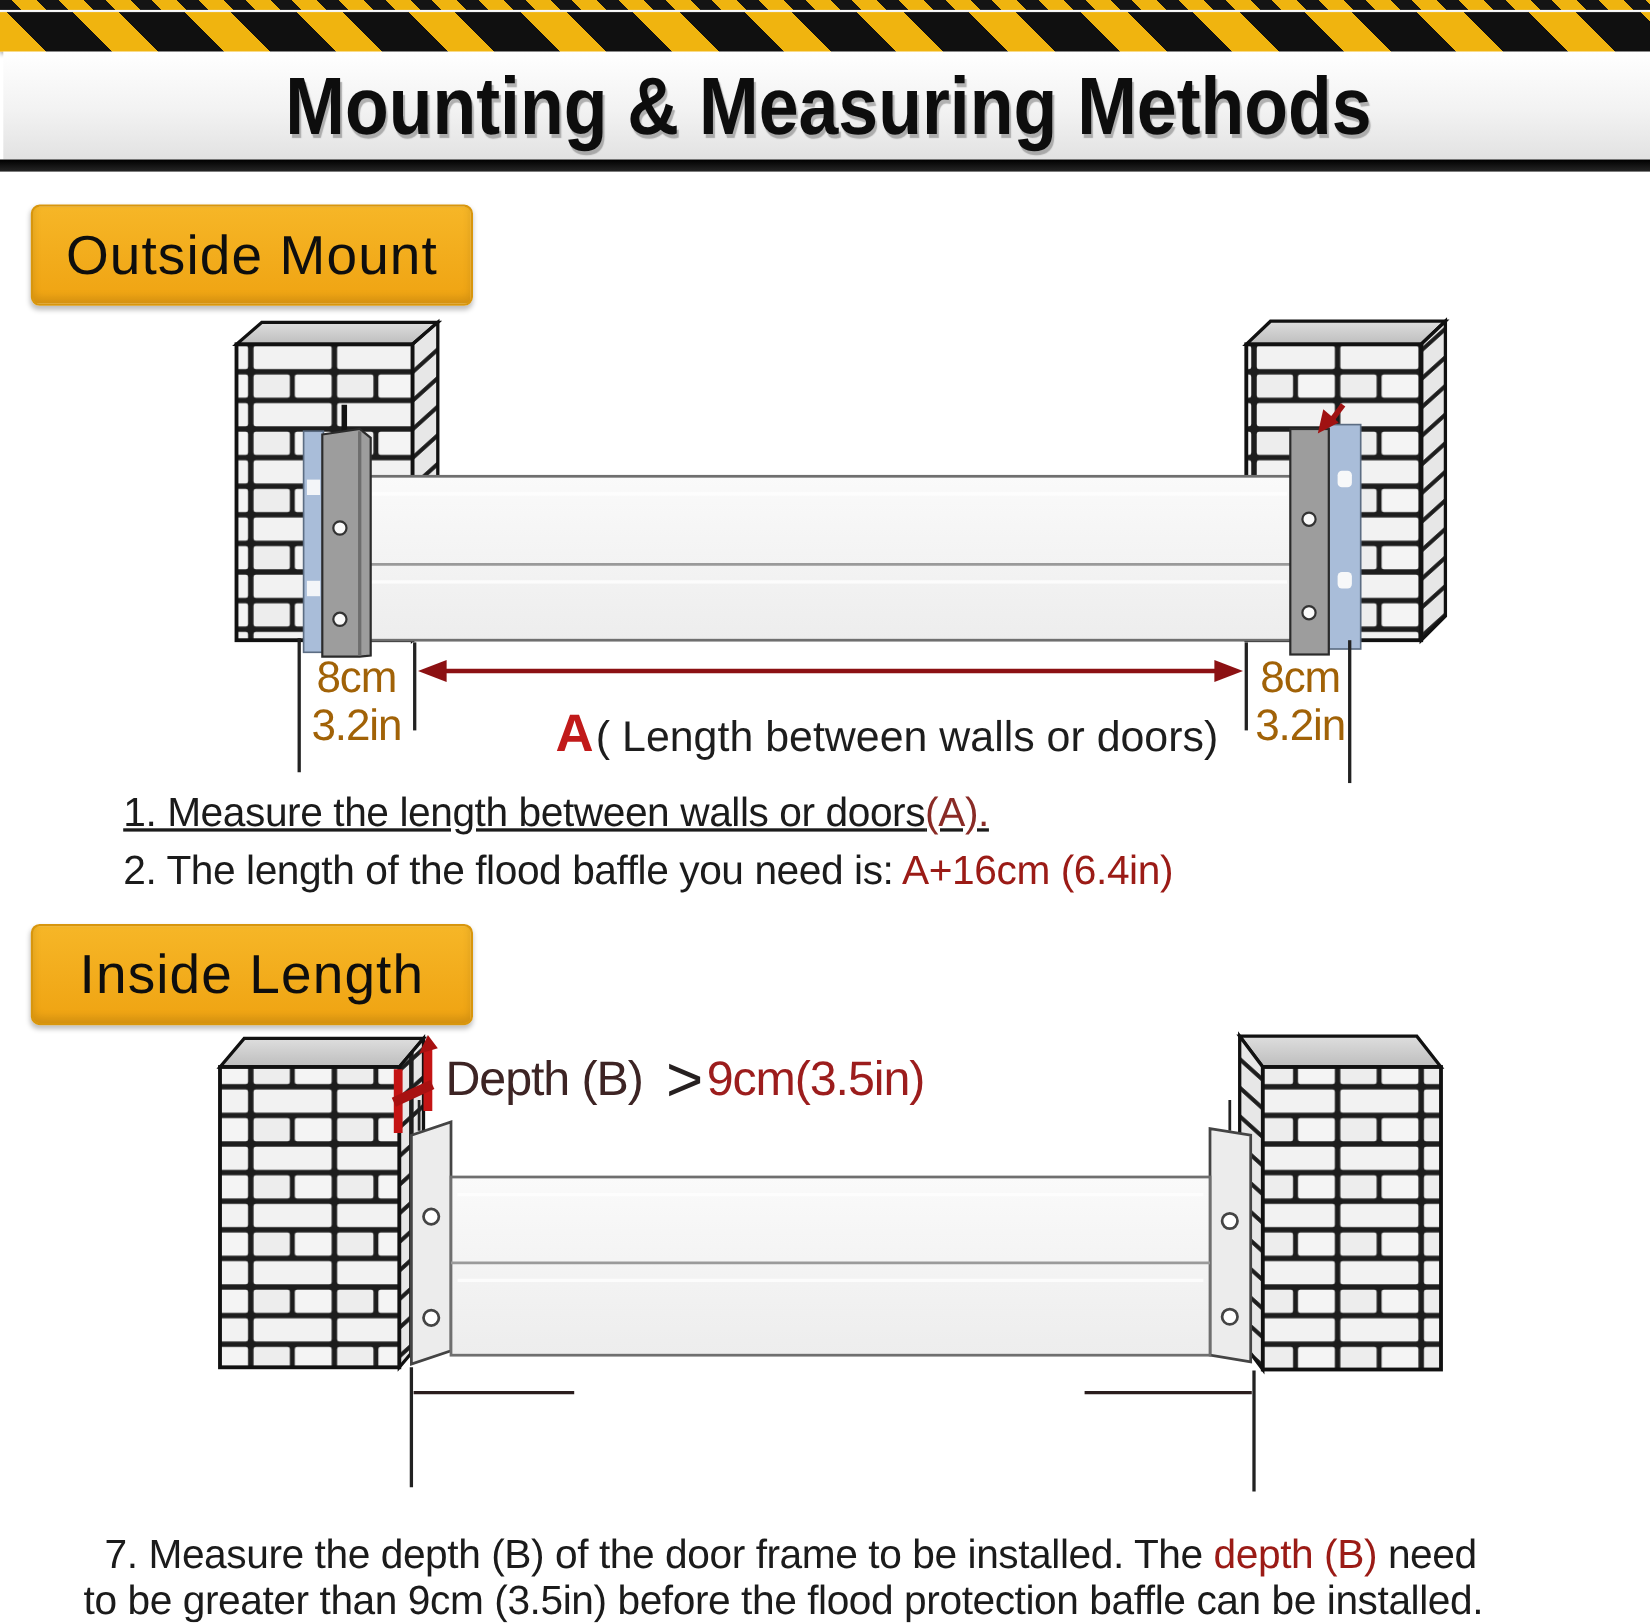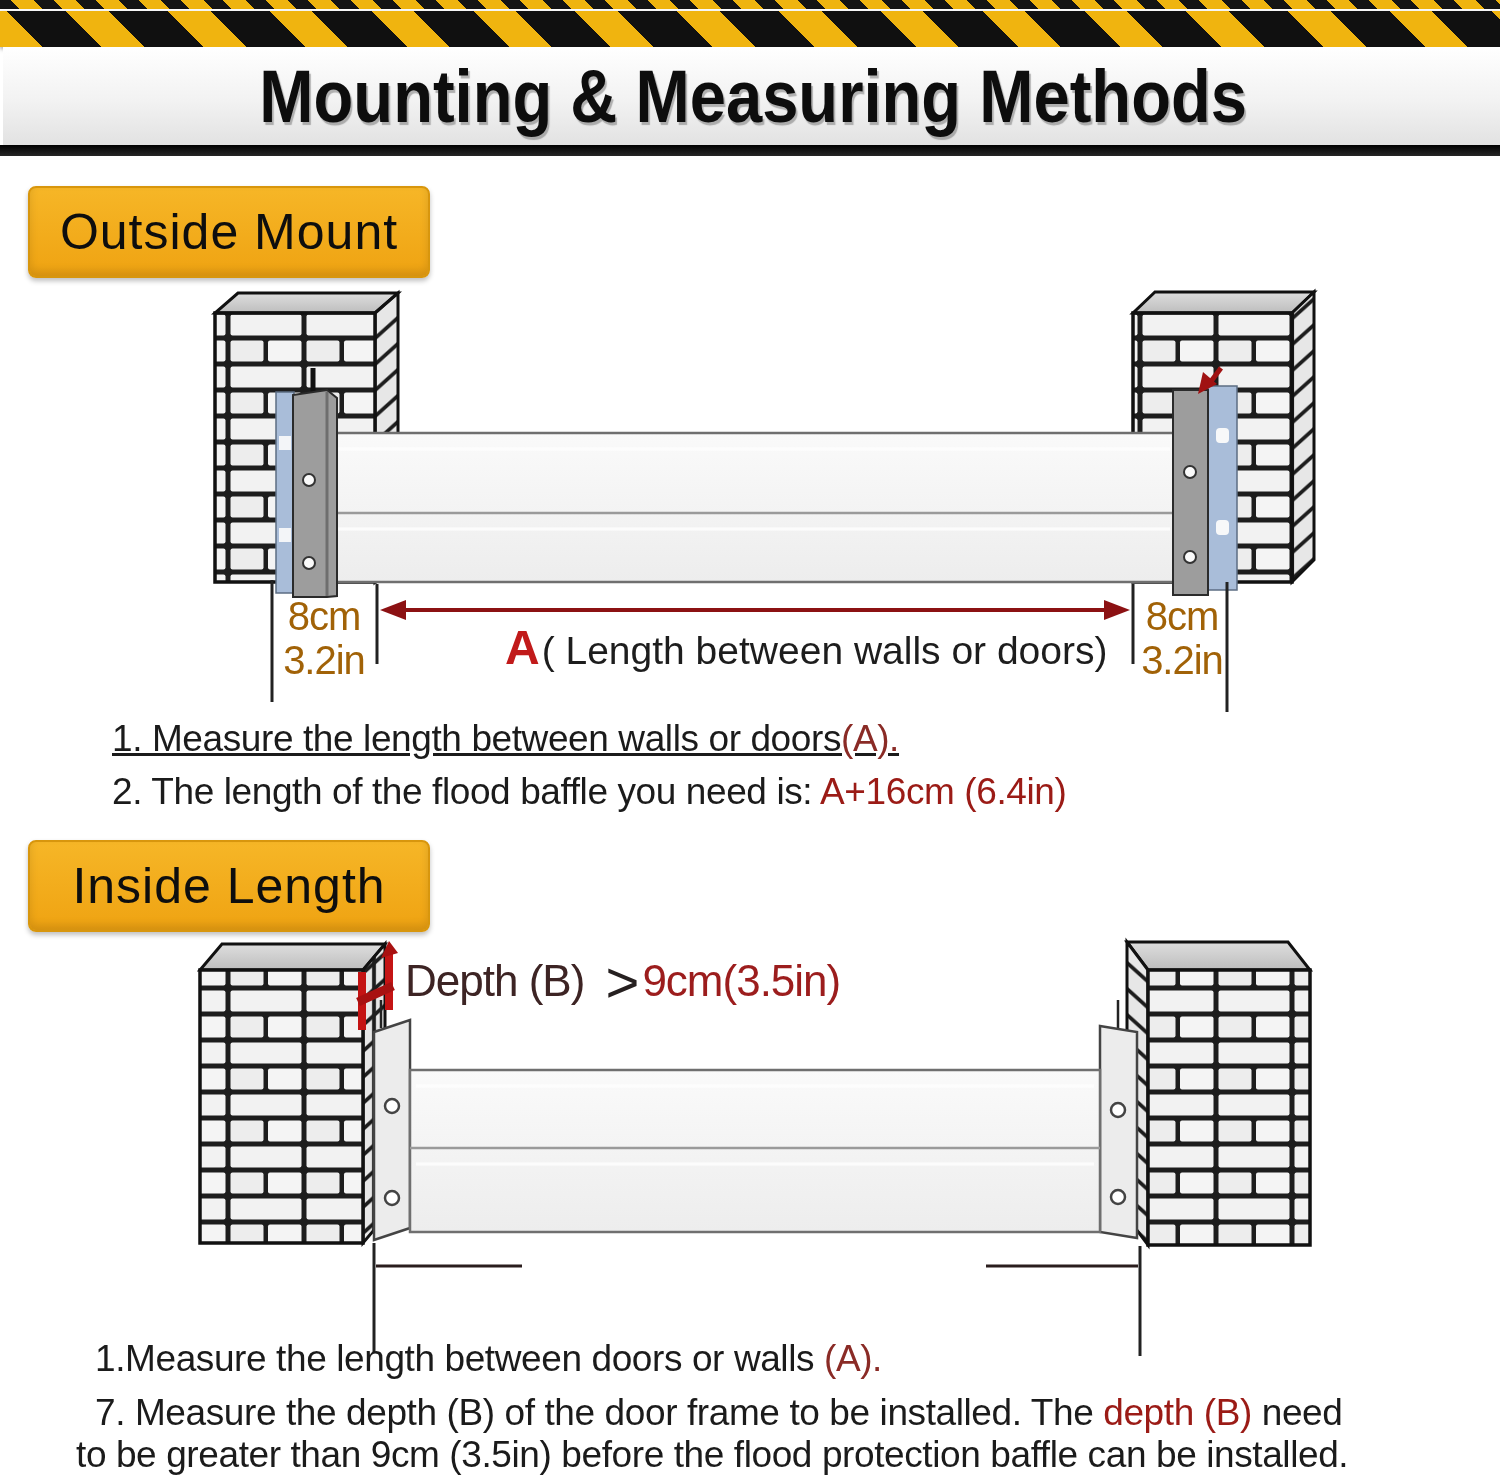--- a/index.html
+++ b/index.html
@@ -33,21 +33,21 @@
   #dia-out{top:280px;}
   #dia-in{top:930px;}
 
   
   .dim{position:absolute;font-size:40px;color:#a16207;text-align:center;letter-spacing:-1px;}
   .dim-l-cm{left:274px;top:594px;width:100px;}
   .dim-l-in{left:268px;top:638px;width:112px;}
   .dim-r-cm{left:1136px;top:594px;width:92px;}
   .dim-r-in{left:1136px;top:638px;width:92px;}
 
-  .arrow-label{position:absolute;left:505px;top:620px;font-size:39px;color:#1d1d1d;white-space:nowrap;text-align:right;}
+  .arrow-label{position:absolute;left:505px;top:640px;font-size:39px;color:#1d1d1d;white-space:nowrap;text-align:right;}
   .arrow-label .a-red{font-size:48px;font-weight:bold;color:#c11a1a;margin-right:2px;}
 
   .depth-label{position:absolute;left:405px;top:948px;font-size:44px;color:#3d2424;white-space:nowrap;letter-spacing:-1px;}
   .depth-label .gt{font-size:58px;color:#262020;vertical-align:-6px;margin:0 4px 0 10px;}
   .depth-label .d2{color:#9c1d1d;}
 
   .len-label{position:absolute;left:540px;top:1250px;width:420px;text-align:center;
     font-size:43px;color:#1c1c1c;white-space:nowrap;letter-spacing:-1px;}
   .len-label .maroon2{color:#6b2525;}
 
@@ -223,23 +223,20 @@
       <line x1="374" y1="1243" x2="374" y2="1352" stroke="#222" stroke-width="3"></line>
       <line x1="1140" y1="1246" x2="1140" y2="1356" stroke="#222" stroke-width="3"></line>
       <line x1="376" y1="1266" x2="522" y2="1266" stroke="#2a1d1d" stroke-width="3"></line>
       <line x1="986" y1="1266" x2="1138" y2="1266" stroke="#2a1d1d" stroke-width="3"></line>
     </g>
   </svg>
 
   <div class="depth-label">
     <span class="d1">Depth (B) </span><span class="gt">&gt;</span><span class="d2">9cm(3.5in)</span>
   </div>
-  <div class="step step-i1">
-    <span>1.Measure the length between doors or walls </span><span class="maroon">(A).</span>
-  </div>
   <div class="step step-i2a">
     <span>7. Measure the depth (B) of the door frame to be installed. The </span><span class="red">depth (B)</span><span> need</span>
   </div>
   <div class="step step-i2b">
     <span>to be greater than 9cm (3.5in) before the flood protection baffle can be installed.</span>
   </div>
 
 </div>
 
 </body></html>

